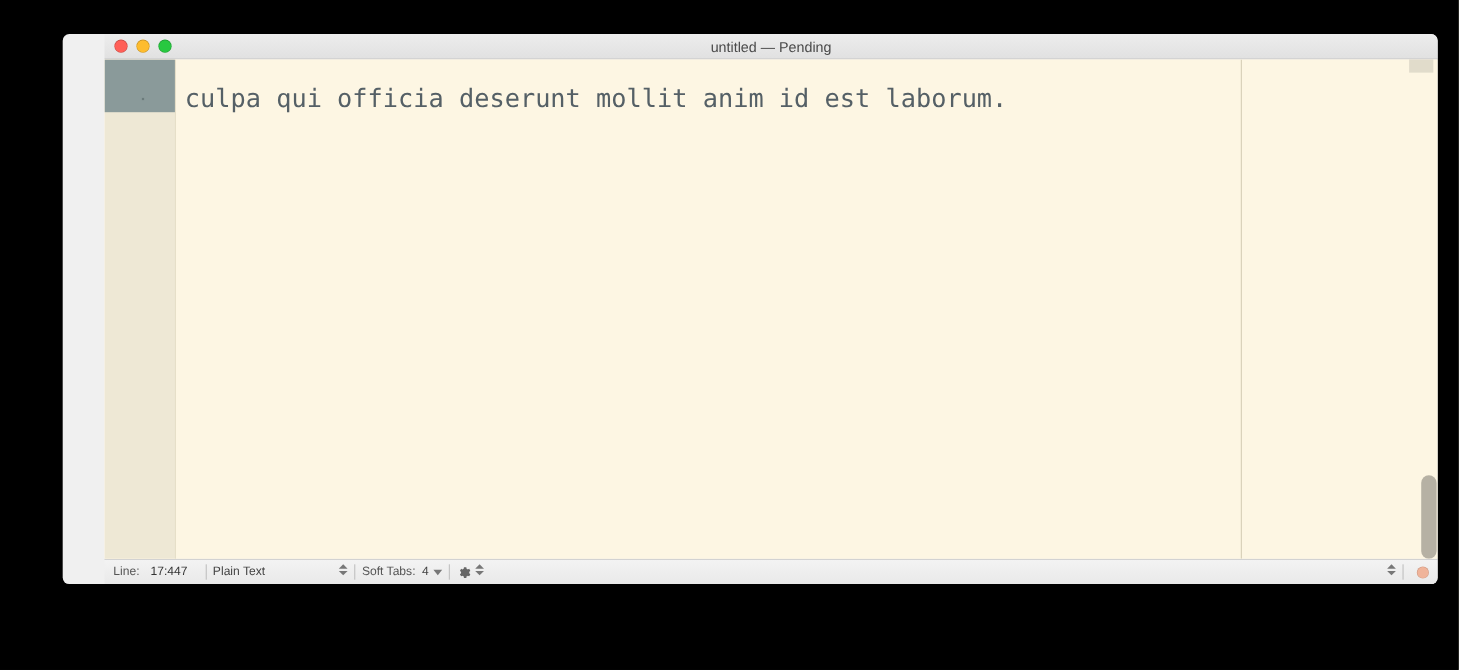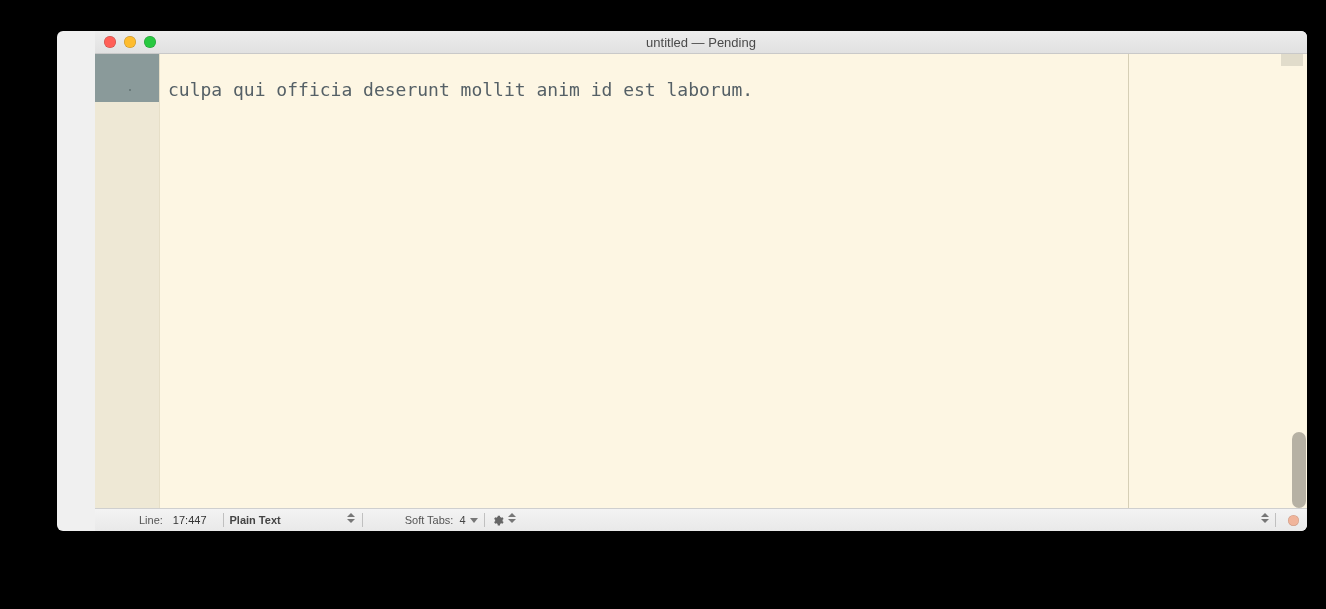--- a/index.html
+++ b/index.html
@@ -73,21 +73,21 @@
   .gutter-dot {
     position: absolute;
     left: 34px;
     width: 2px; height: 2px;
     background: #6b7b7b;
   }
   .text-view {
     flex: 1;
     position: relative;
     font-family: "Menlo", "Consolas", monospace;
-    font-size: 18px;
+    font-size: 23px;
     color: #556066;
     line-height: 24px;
   }
   .line {
     position: absolute;
     left: 8px;
     white-space: pre;
     letter-spacing: 0;
   }
   .ruler {
@@ -118,21 +118,21 @@
     height: 22px;
     background: linear-gradient(#f3f3f3,#e9e9e9);
     border-top: 1px solid #cfcfcf;
     display: flex;
     align-items: center;
     font-size: 11px;
     color: #444;
     padding: 0 8px;
   }
   .statusbar > * { display: flex; align-items: center; }
-  .sb-label { color: #555; margin-right: 10px; margin-left: 36px; }
+  .sb-label { color: #555; margin-right: 10px; }
   .sb-value { color: #333; font-weight: 500; margin-right: 10px; }
   .sb-sep {
     width: 1px; height: 14px;
     background: #c0c0c0;
     margin: 0 6px;
   }
   .stepper {
     display: inline-flex;
     flex-direction: column;
     width: 9px; height: 14px;
@@ -190,21 +190,21 @@
       <div class="ruler" style="left:968px;"></div>
       <div class="minimap"></div>
     </div>
     <div class="scrollbar-track"></div>
   </div>
 
   <div class="statusbar">
     <span class="sb-label">Line:</span>
     <span class="sb-value">17:447</span>
     <span class="sb-sep"></span>
-    <span style="margin-right:2px;font-weight:bold;">
+    <span style="margin-right:2px;">
       <span>Plain Text</span>
     </span>
     <span style="width:60px;"></span>
     <span class="stepper"></span>
     <span class="sb-sep"></span>
     <span class="sb-label" style="margin-right:6px;text-align:right;">Soft Tabs:</span>
     <span>4</span>
     <span class="chev-down"></span>
     <span class="sb-sep"></span>
     <span style="display:inline-flex;align-items:center;">

